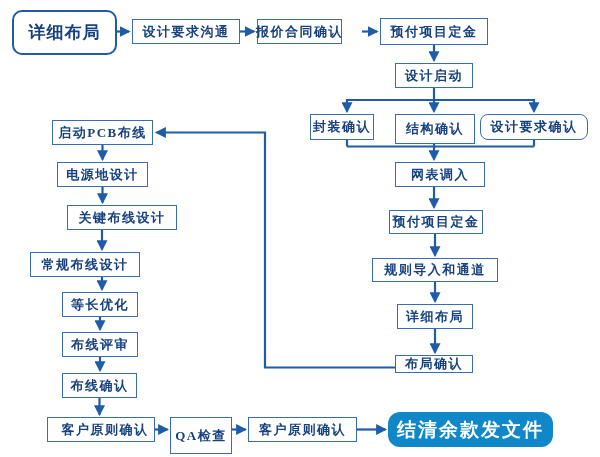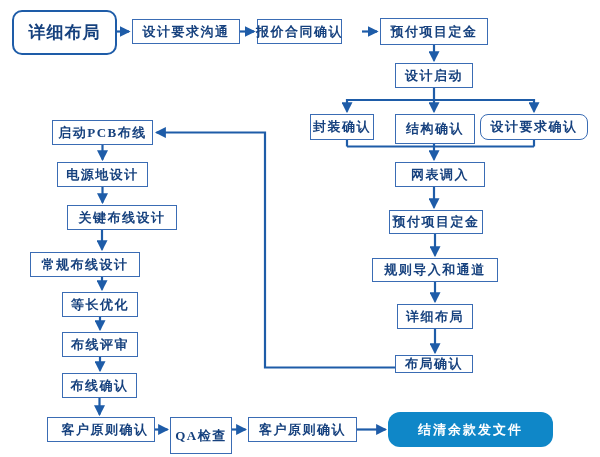--- a/index.html
+++ b/index.html
@@ -52,21 +52,21 @@
     border-color: var(--line, #1e5ca8);
     font-size: 17px;
     letter-spacing: 1px;
     font-family: "DejaVu Sans", "Liberation Sans", sans-serif;
   }
   .node.final {
     border: none;
     border-radius: 12px;
     background: var(--final-fill, #0f87c8);
     color: var(--final-text, #ffffff);
-    font-size: 13px;
+    font-size: 19px;
     letter-spacing: 2px;
   }
 </style>
 </head>
 <body>
 
 <div id="canvas">
 
   <svg id="connector-layer" viewBox="0 0 600 457" xmlns="http://www.w3.org/2000/svg">
     <defs>

